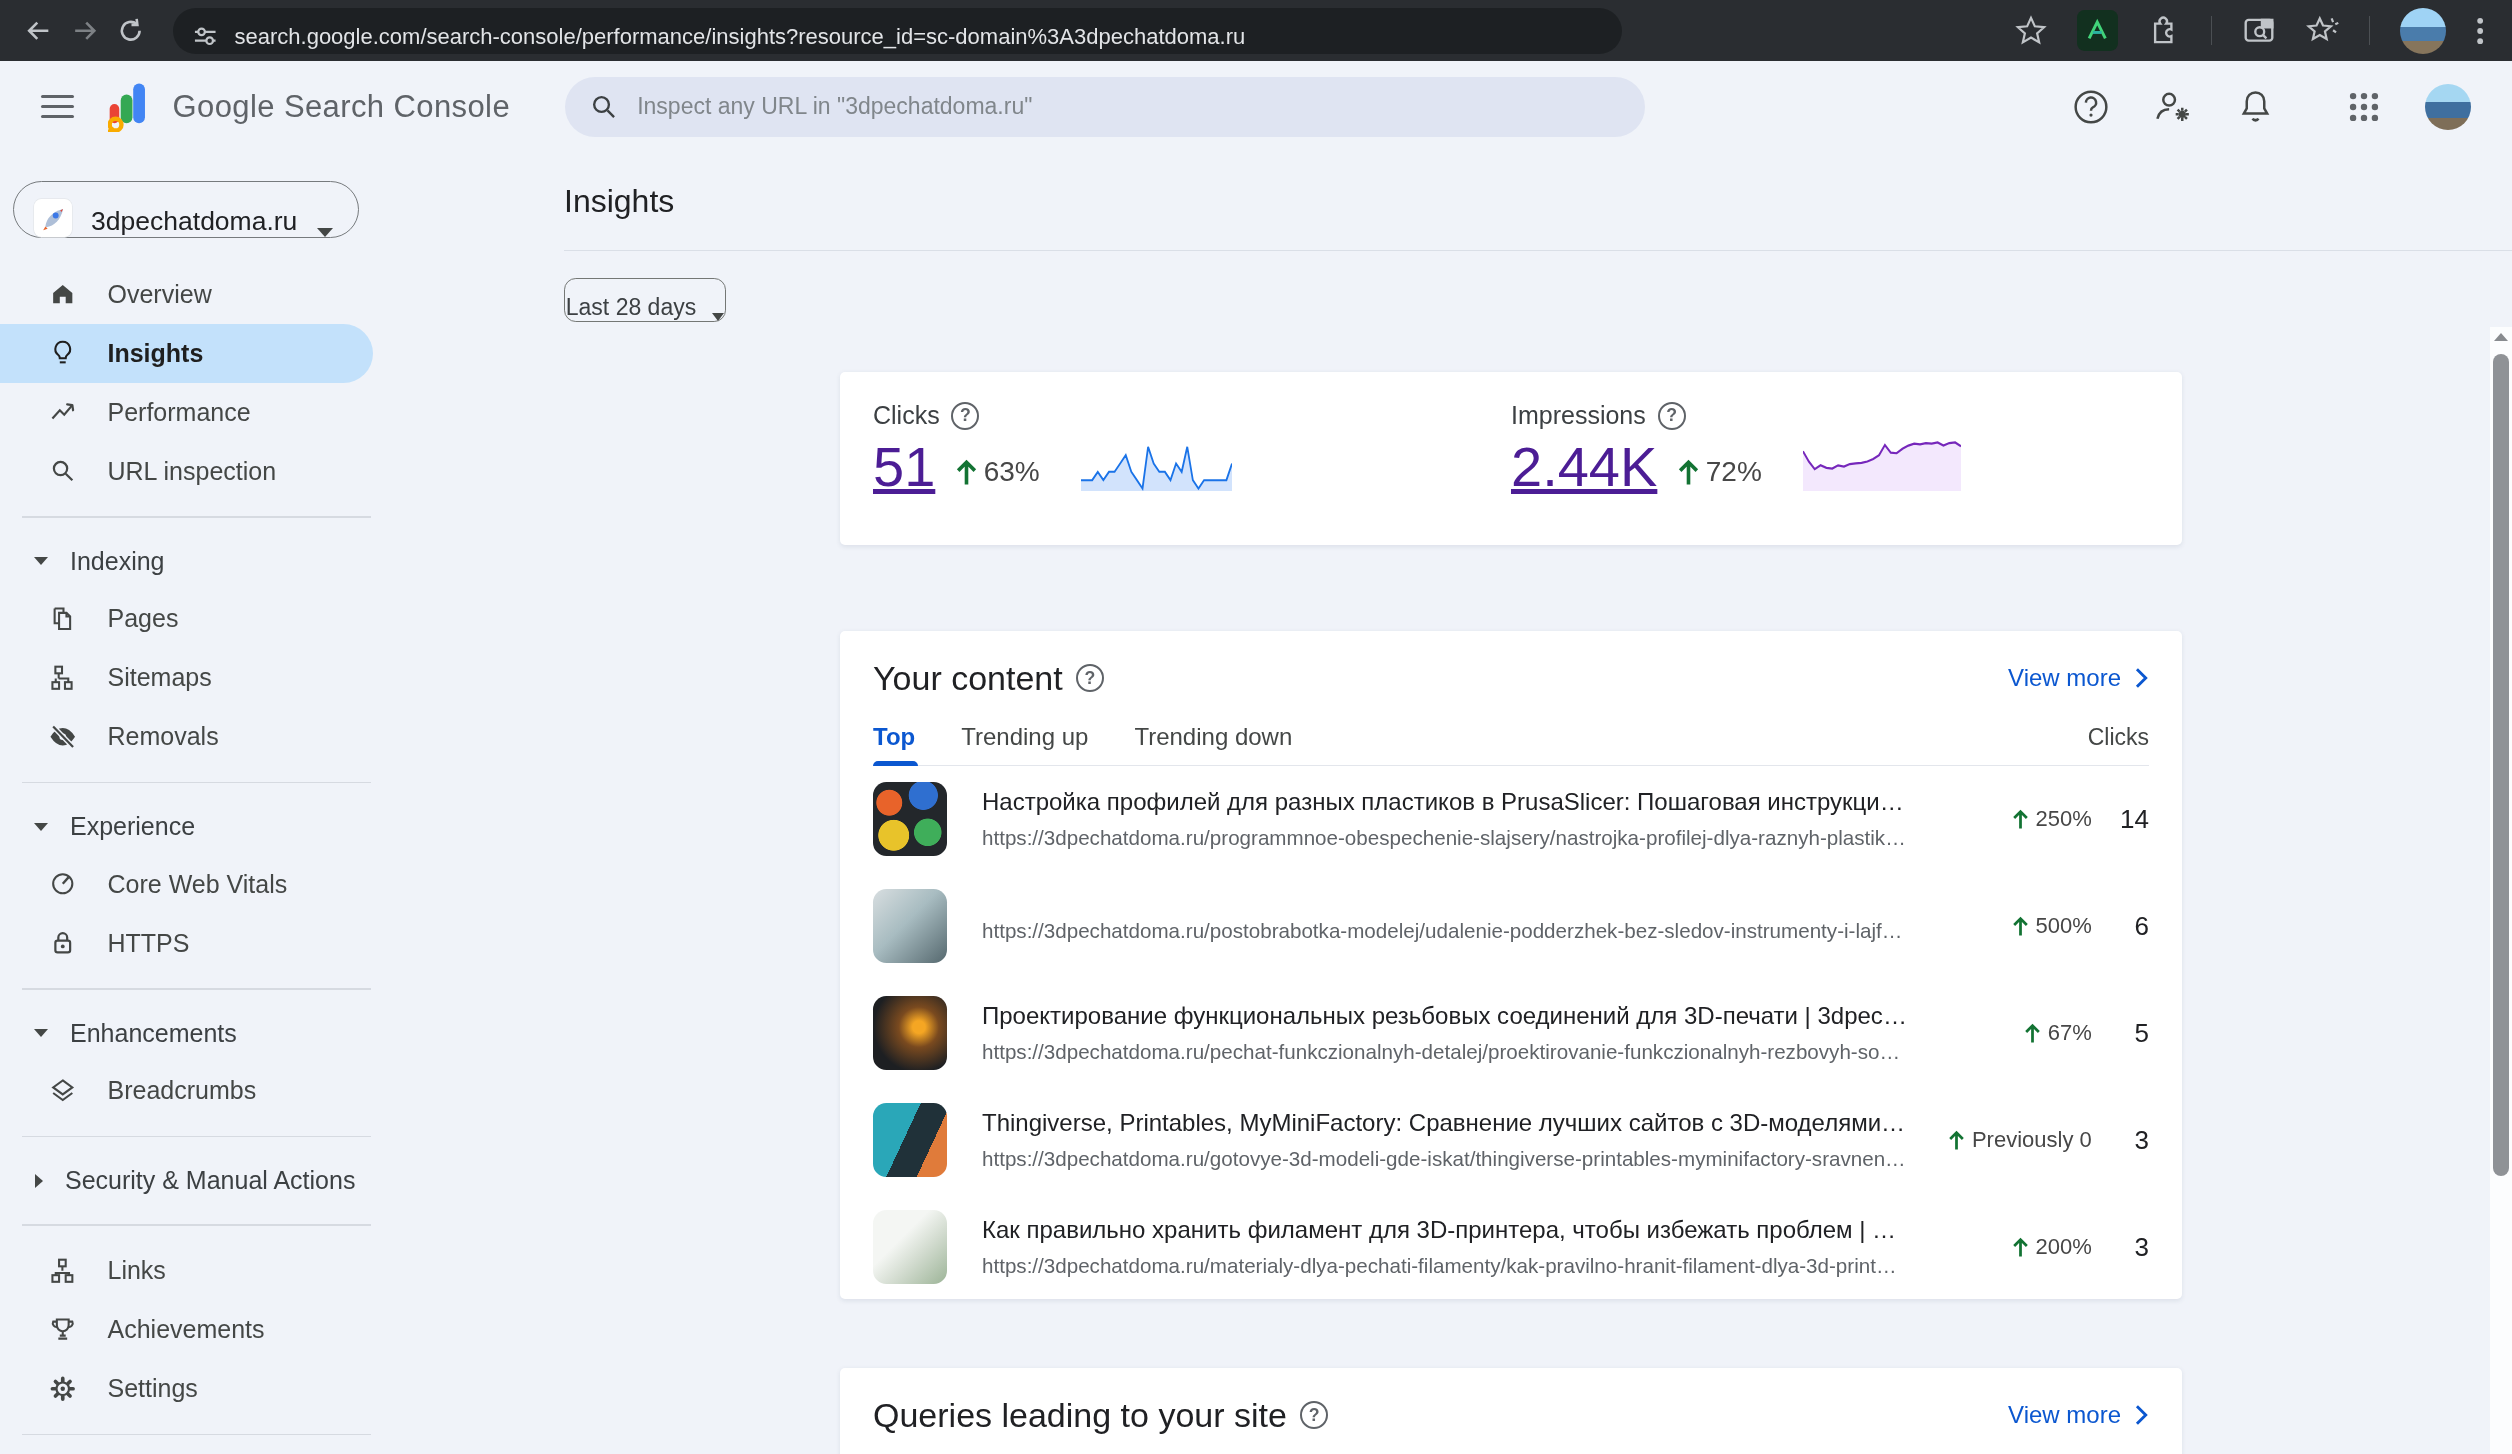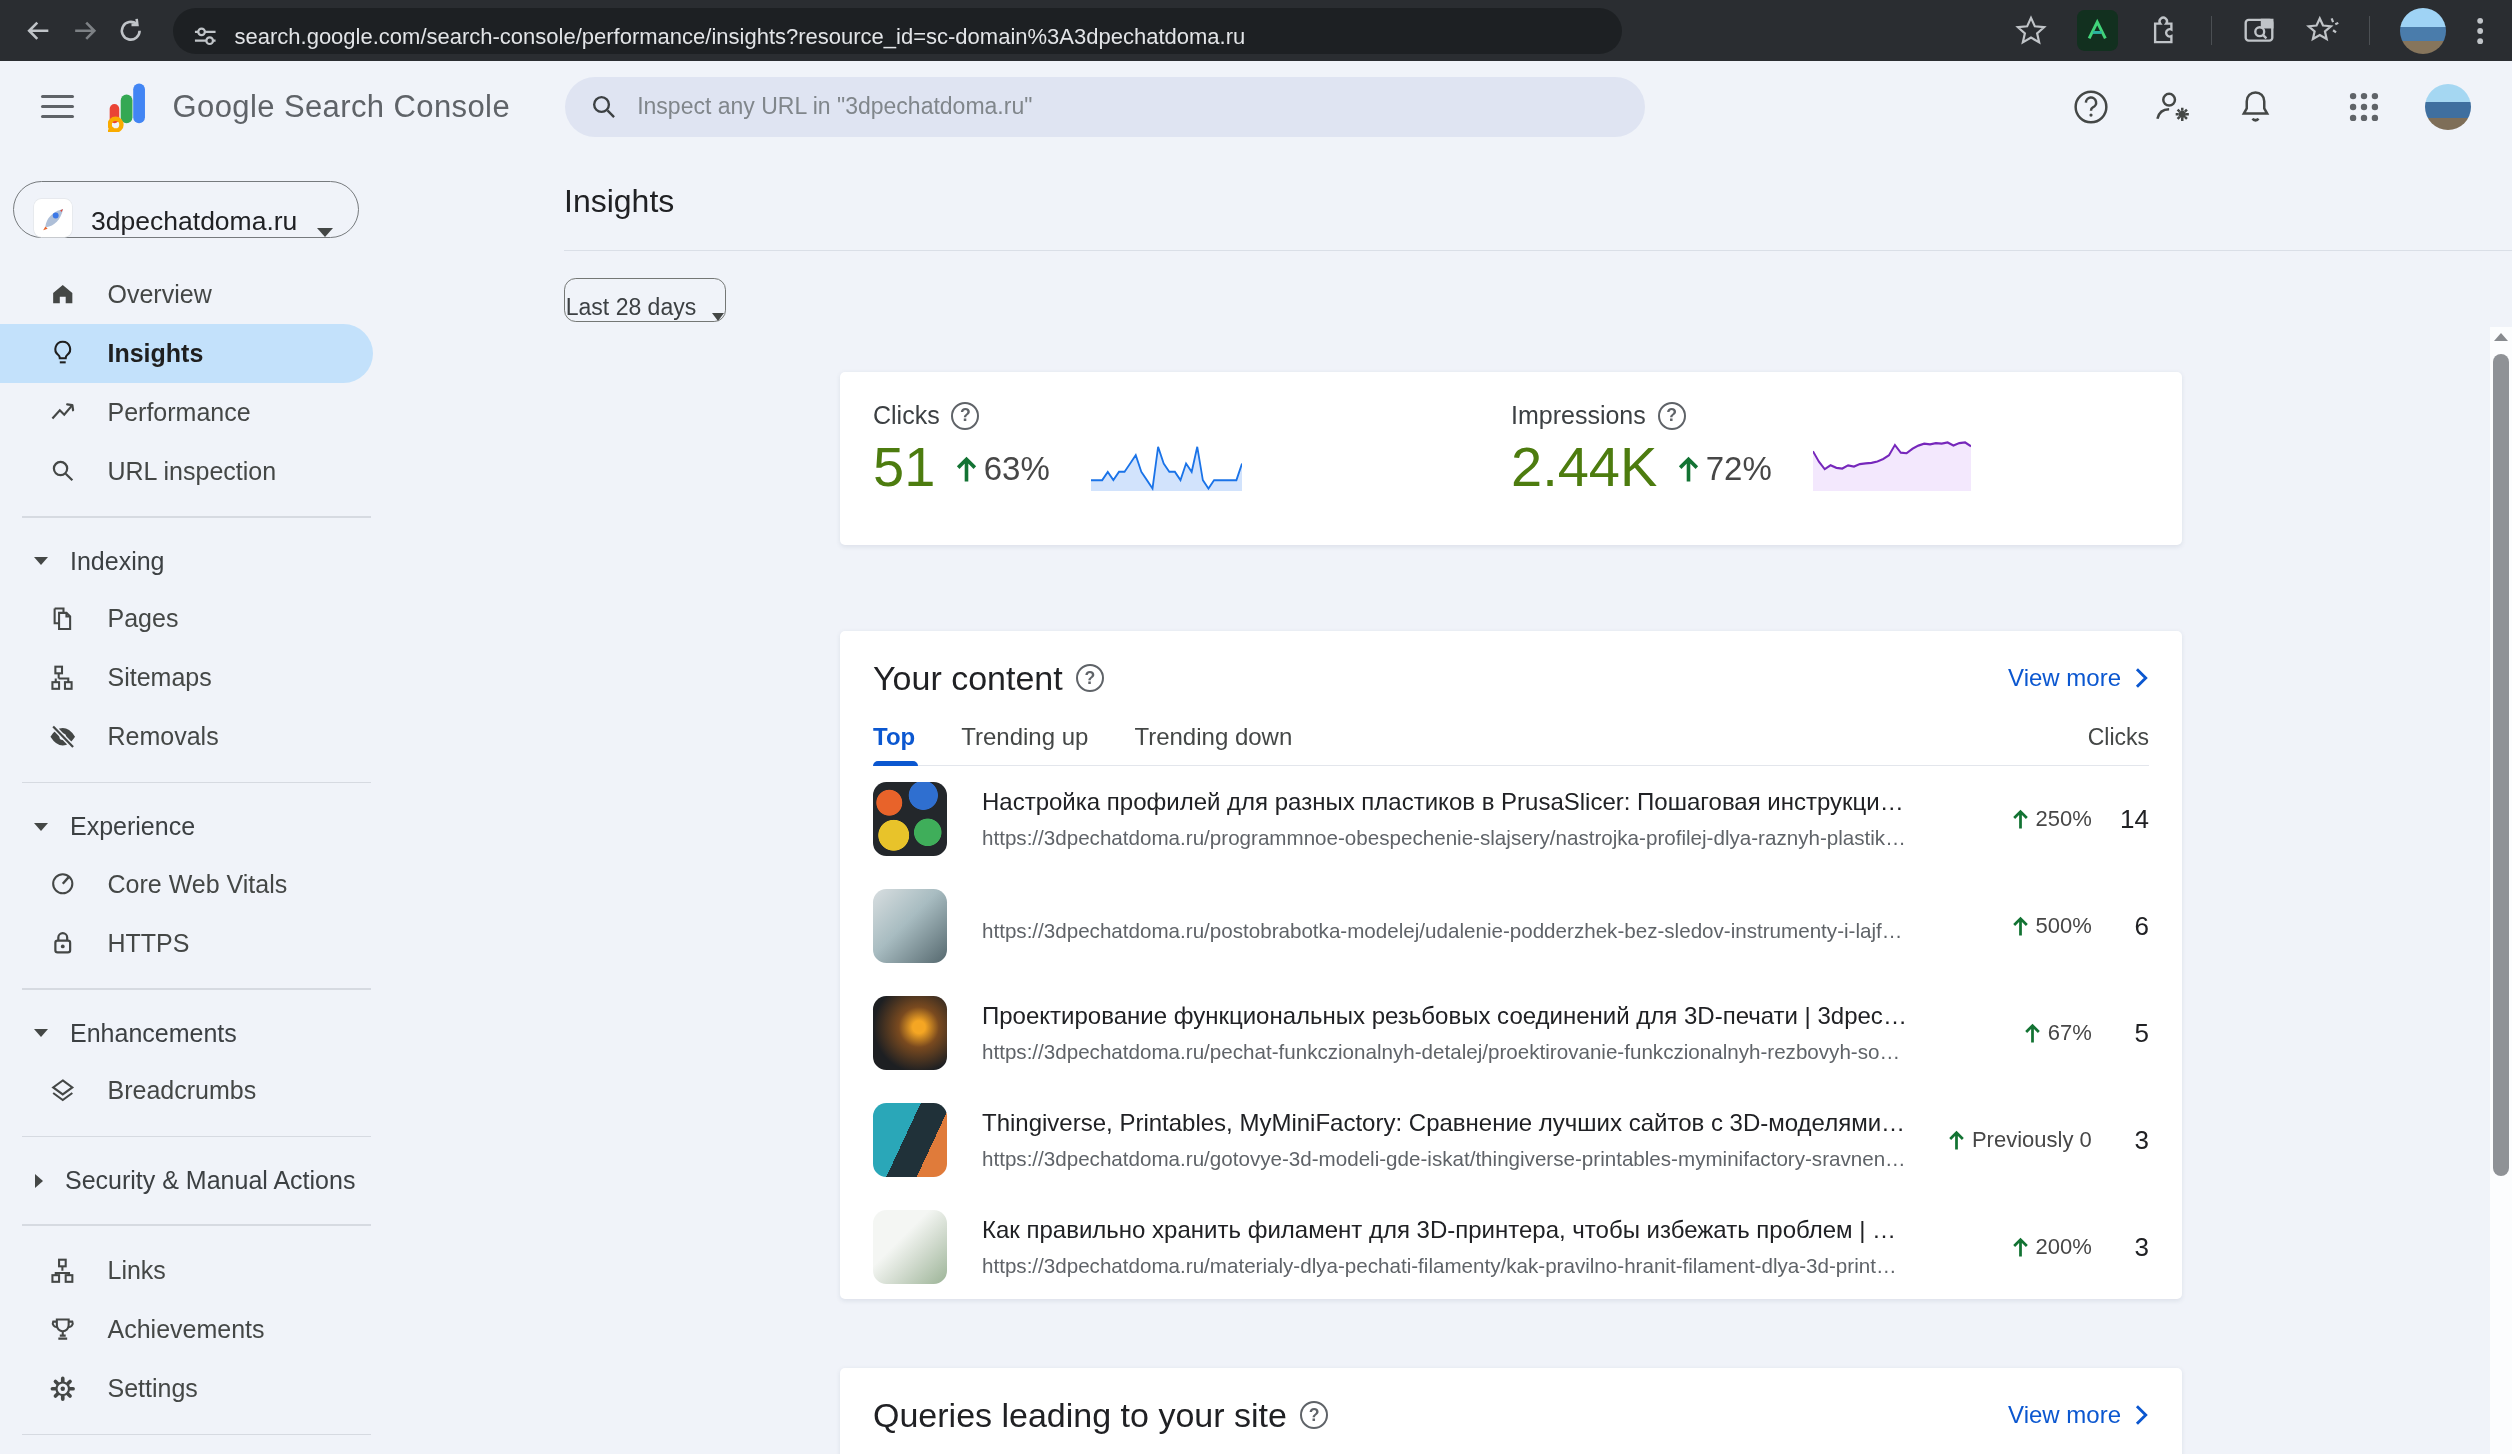--- a/index.html
+++ b/index.html
@@ -61,23 +61,23 @@
   .cards { margin-left:276px; width:1342px; }
   .card { background:#ffffff; border-radius:5px; box-shadow:0 1.5px 5.2px rgba(23,43,77,.09); }
 
   
   .card-metrics { margin-top:50px; height:173px; display:flex; padding:0 33px; }
   .metric { width:671px; padding-top:29.5px; }
   .metric-label-row { display:flex; align-items:center; gap:11.8px; }
   .metric-label { font-size:25px; color:#3c4043; }
   .help-circ { width:28px; height:28px; border:2.2px solid #5f6368; border-radius:50%; display:flex; align-items:center; justify-content:center; font-size:17.7px; color:#5f6368; font-weight:bold; }
   .metric-value-row { display:flex; align-items:flex-end; margin-top:5.9px; }
-  .metric-value { font-size:56px; color:#4d7c0f; line-height:62px; }
+  .metric-value { font-size:56px; color:#4c1d95; line-height:62px;text-decoration:underline; }
   .delta { display:flex; align-items:center; margin-left:19px; margin-bottom:10.3px; gap:4.4px; }
-  .delta-pct { font-size:33px; color:#474747; }
+  .delta-pct { font-size:28px; color:#474747; }
   .spark { margin-left:41px; margin-bottom:7.4px; }
 
   
   .card-content { margin-top:86px; height:668px; padding:0 33px; }
   .card-head { padding-top:28px; display:flex; align-items:center; }
   .card-title-row { display:flex; align-items:center; gap:13.3px; }
   .card-title { font-size:34px; color:#202124; font-weight:400; white-space:nowrap; }
   .view-more { margin-left:auto; display:flex; align-items:center; gap:13.3px; cursor:pointer; }
   .view-more span { font-size:24px; color:#0b57d0; white-space:nowrap; }
   .tabs-row { margin-top:22px; display:flex; align-items:flex-end; border-bottom:1.5px solid #e3e6ec; height:46px; }

